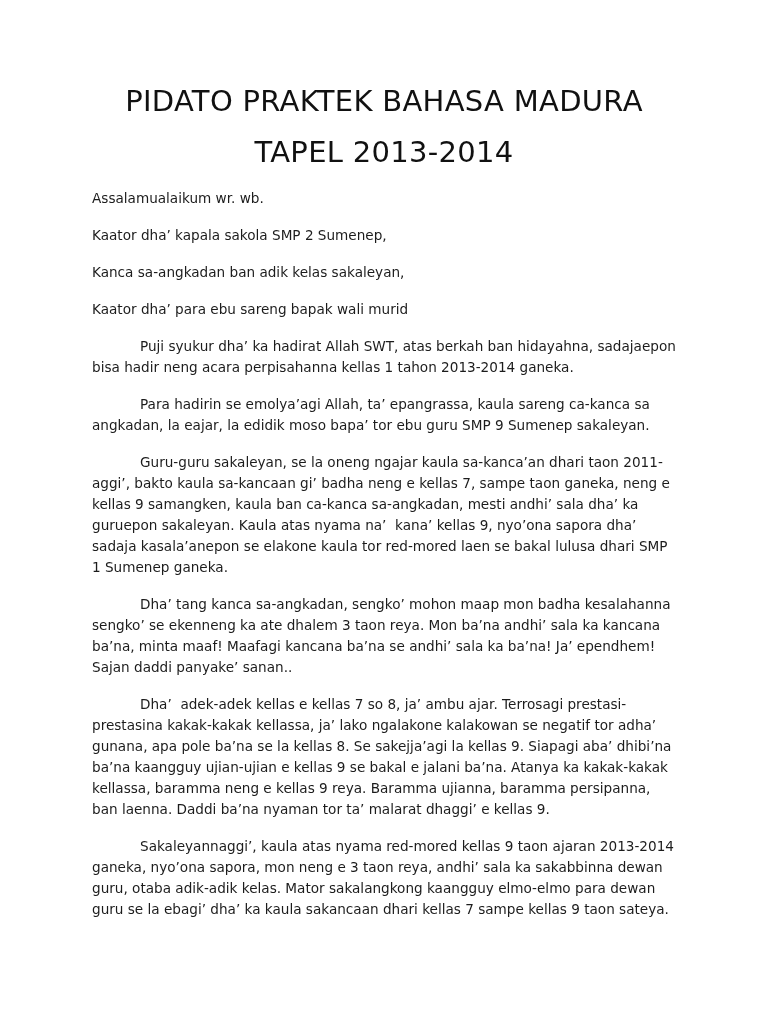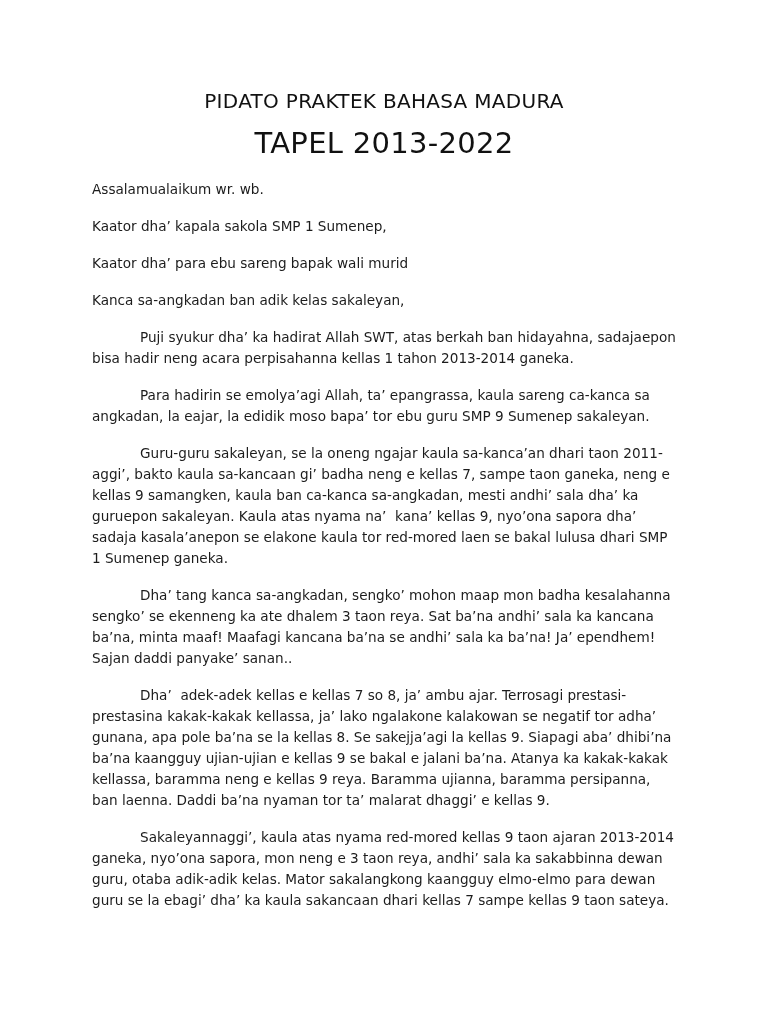--- a/index.html
+++ b/index.html
@@ -15,24 +15,24 @@
     overflow: hidden;
     font-family: "DejaVu Sans", "Liberation Sans", sans-serif;
     color: #1c1c1c;
   }
   .titles {
     padding-top: 84px;
     text-align: center;
     color: #111111;
   }
   .title-line1 {
-    font-size: 20px;
+    font-size: 29px;
     font-weight: 400;
     line-height: 34px;
-    margin: 0 0 8px 0;
+    margin: 0 0 17px 0;
     letter-spacing: 0.3px;
   }
   .title-line2 {
     font-size: 29px;
     font-weight: 400;
     line-height: 34px;
     margin: 0;
     letter-spacing: 0.3px;
   }
   .content {
@@ -48,28 +48,28 @@
   .content p.indent {
     text-indent: 48px;
   }
 </style>
 </head>
 <body>
 
 <div class="page">
   <div class="titles">
     <div class="title-line1">PIDATO PRAKTEK BAHASA MADURA</div>
-    <div class="title-line2">TAPEL 2013-2022</div>
+    <div class="title-line2">TAPEL 2013-2014</div>
   </div>
   <div class="content">
 
   <p>Assalamualaikum wr. wb.</p>
-      <p>Kaator dha’ kapala sakola SMP 1 Sumenep,</p>
+      <p>Kaator dha’ kapala sakola SMP 2 Sumenep,</p>
+      <p>Kanca sa-angkadan ban adik kelas sakaleyan,</p>
       <p>Kaator dha’ para ebu sareng bapak wali murid</p>
-      <p>Kanca sa-angkadan ban adik kelas sakaleyan,</p>
       <p class="indent">Puji syukur dha’ ka hadirat Allah SWT, atas berkah ban hidayahna, sadajaepon bisa hadir neng acara perpisahanna kellas 1 tahon 2013-2014 ganeka.</p>
       <p class="indent">Para hadirin se emolya’agi Allah, ta’ epangrassa, kaula sareng ca-kanca sa angkadan, la eajar, la edidik moso bapa’ tor ebu guru SMP 9 Sumenep sakaleyan.</p>
       <p class="indent">Guru-guru sakaleyan, se la oneng ngajar kaula sa-kanca’an dhari taon 2011-aggi’, bakto kaula sa-kancaan gi’ badha neng e kellas 7, sampe taon ganeka, neng e kellas 9 samangken, kaula ban ca-kanca sa-angkadan, mesti andhi’ sala dha’ ka guruepon sakaleyan. Kaula atas nyama na’  kana’ kellas 9, nyo’ona sapora dha’ sadaja kasala’anepon se elakone kaula tor red-mored laen se bakal lulusa dhari SMP 1 Sumenep ganeka.</p>
-      <p class="indent">Dha’ tang kanca sa-angkadan, sengko’ mohon maap mon badha kesalahanna sengko’ se ekenneng ka ate dhalem 3 taon reya. Sat ba’na andhi’ sala ka kancana ba’na, minta maaf! Maafagi kancana ba’na se andhi’ sala ka ba’na! Ja’ ependhem! Sajan daddi panyake’ sanan..</p>
+      <p class="indent">Dha’ tang kanca sa-angkadan, sengko’ mohon maap mon badha kesalahanna sengko’ se ekenneng ka ate dhalem 3 taon reya. Mon ba’na andhi’ sala ka kancana ba’na, minta maaf! Maafagi kancana ba’na se andhi’ sala ka ba’na! Ja’ ependhem! Sajan daddi panyake’ sanan..</p>
       <p class="indent">Dha’  adek-adek kellas e kellas 7 so 8, ja’ ambu ajar. Terrosagi prestasi-prestasina kakak-kakak kellassa, ja’ lako ngalakone kalakowan se negatif tor adha’ gunana, apa pole ba’na se la kellas 8. Se sakejja’agi la kellas 9. Siapagi aba’ dhibi’na ba’na kaangguy ujian-ujian e kellas 9 se bakal e jalani ba’na. Atanya ka kakak-kakak kellassa, baramma neng e kellas 9 reya. Baramma ujianna, baramma persipanna, ban laenna. Daddi ba’na nyaman tor ta’ malarat dhaggi’ e kellas 9.</p>
       <p class="indent">Sakaleyannaggi’, kaula atas nyama red-mored kellas 9 taon ajaran 2013-2014 ganeka, nyo’ona sapora, mon neng e 3 taon reya, andhi’ sala ka sakabbinna dewan guru, otaba adik-adik kelas. Mator sakalangkong kaangguy elmo-elmo para dewan guru se la ebagi’ dha’ ka kaula sakancaan dhari kellas 7 sampe kellas 9 taon sateya.</p>
     </div>
 </div>
 
 </body></html>

